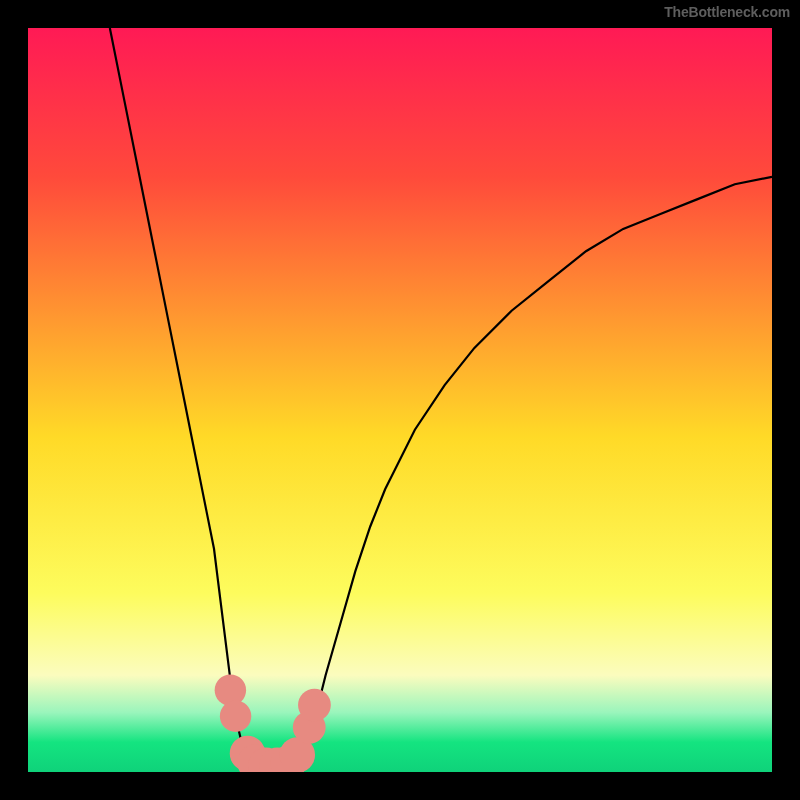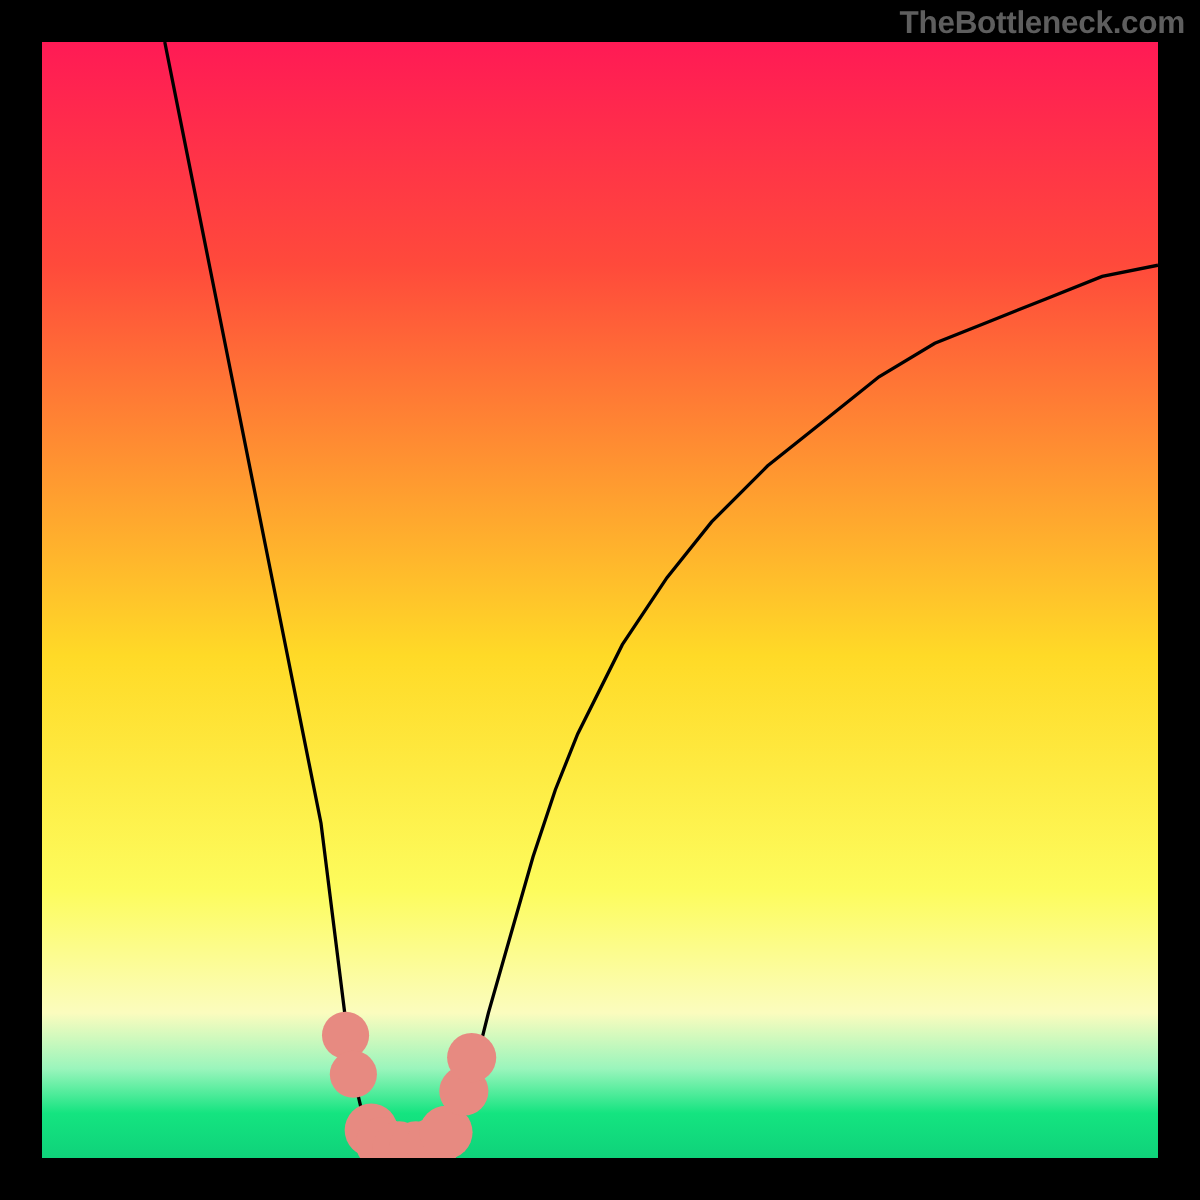--- a/index.html
+++ b/index.html
@@ -24,21 +24,21 @@
     top: 28px;
     width: 744px;
     height: 744px;
     overflow: hidden;
   }
   .watermark {
     position: absolute;
     top: 4px;
     right: 10px;
     font-family: Arial, Helvetica, sans-serif;
-    font-size: 21px;
+    font-size: 14px;
     font-weight: 700;
     color: #5e5e5e;
     letter-spacing: -0.2px;
   }
   svg {
     position: absolute;
     left: 0;
     top: 0;
     width: 744px;
     height: 744px;

